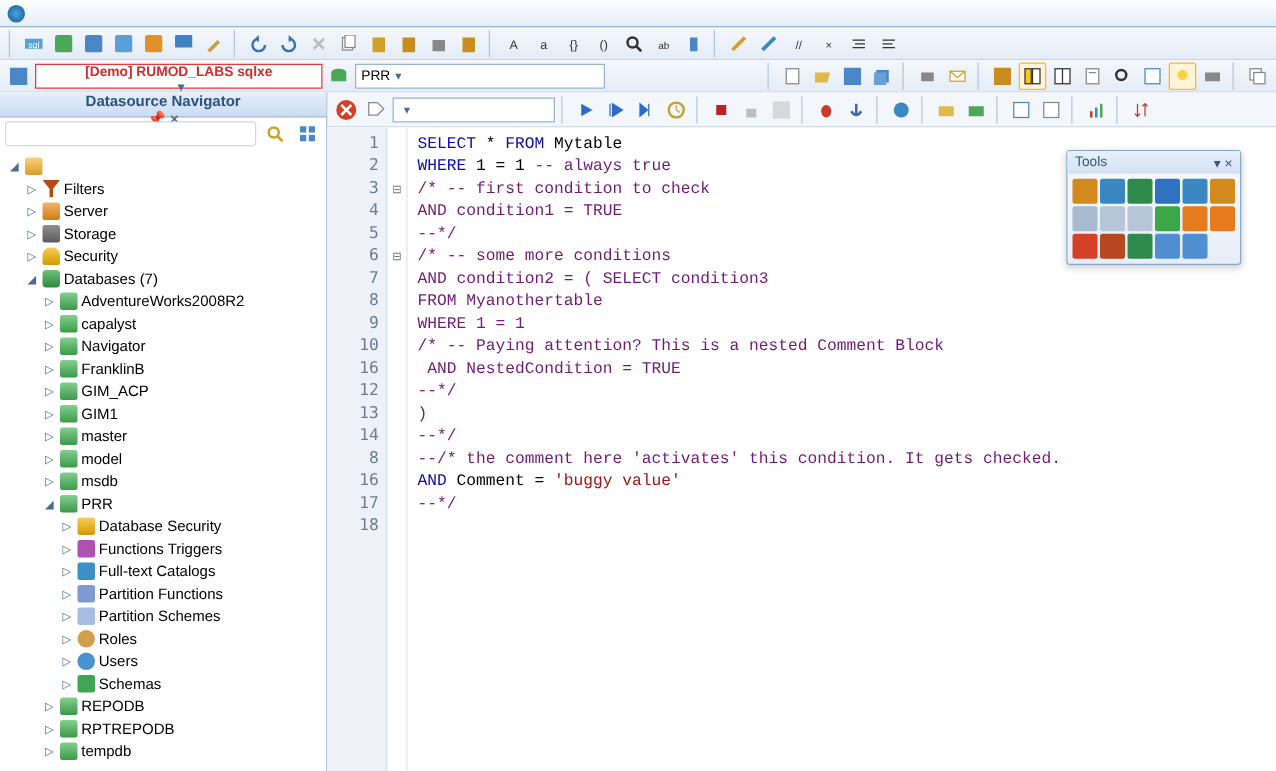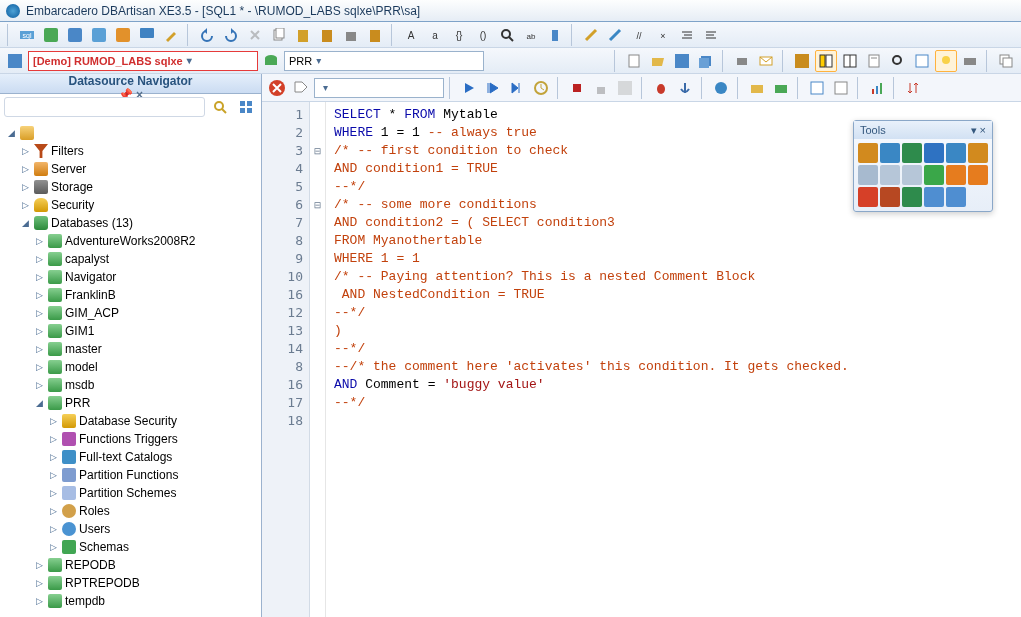--- a/index.html
+++ b/index.html
@@ -4,21 +4,21 @@
 <style>
 * { box-sizing: border-box; margin: 0; padding: 0; }
 body { font-family: "Segoe UI", Tahoma, Arial, sans-serif; font-size: 12px; background: #fff; width: 1021px; height: 617px; overflow: hidden; }
 .titlebar { height: 22px; background: linear-gradient(#fdfefe,#e6edf5); border-bottom: 1px solid #7ea2c8; display: flex; align-items: center; padding: 0 6px; gap: 6px; }
 .titlebar .app-icon { width: 14px; height: 14px; border-radius: 50%; background: radial-gradient(circle,#4da2d6,#0b5a9c); }
 .titlebar .title { color: #1b3a5c; }
 .toolbar-row { height: 26px; background: linear-gradient(#f5f8fc,#e4ecf6); border-bottom: 1px solid #c9d6e6; display: flex; align-items: center; padding: 0 4px; gap: 2px; }
 .tbtn { width: 22px; height: 22px; display: inline-flex; align-items: center; justify-content: center; border: 1px solid transparent; border-radius: 2px; cursor: pointer; }
 .tsep { width: 4px; height: 22px; border-left: 1px solid #b7c6da; margin: 0 3px; }
 .sel { border: 1px solid #9ab2cc; background: #fff; height: 20px; display: inline-flex; align-items: center; padding: 0 4px; font-size: 11px; }
-.sel.red { border-color: #e63a3a; color: #d02e2e; font-weight: bold; }
+.sel.red { border-color: #e63a3a; color: #d02e2e; font-weight: bold; flex-direction: column; }
 .sel .arrow { margin-left: 4px; color: #4b6c92; font-size: 10px; }
 .main { display: flex; height: calc(617px - 22px - 26px - 26px); }
 .sidebar { width: 262px; border-right: 1px solid #9bb2ce; background: #fff; display: flex; flex-direction: column; }
 .panel-hdr { height: 20px; background: linear-gradient(#e5effb,#cbdcf2); border-bottom: 1px solid #9bb2ce; display: flex; align-items: center; padding: 0 6px; color: #28537e; font-weight: 600; justify-content: space-between; flex-direction: column; }
 .panel-hdr .hdr-ctrls { display: flex; gap: 3px; color: #546e8b; }
 .searchbar { height: 26px; display: flex; align-items: center; padding: 2px 4px; gap: 4px; }
 .searchbar input { flex: 1; border: 1px solid #cfd8e5; border-radius: 3px; height: 20px; padding: 0 4px; }
 .tree { flex: 1; overflow: auto; padding: 4px 0; }
 .tree ul { list-style: none; padding-left: 14px; margin: 0; }
 .tree > ul { padding-left: 6px; }
@@ -42,35 +42,34 @@
 .ic-role{background:#d2a04a;border-radius:50%;}
 .ic-user{background:#4a93d2;border-radius:50%;}
 .ic-schema{background:#41a653;border-radius:2px;}
 .editor { flex: 1; display: flex; flex-direction: column; position: relative; }
 .editor-tbar { height: 28px; background: #f3f6fb; border-bottom: 1px solid #c9d6e6; display: flex; align-items: center; padding: 0 4px; gap: 2px; }
 .editor-body { flex: 1; display: flex; overflow: hidden; background: #fff; }
 .gutter { width: 48px; background: #eef2f8; border-right: 1px solid #d2dbe6; text-align: right; color: #6b7c91; padding: 4px 6px 0 0; font-family: Consolas, monospace; font-size: 13px; line-height: 18px; }
 .fold { width: 16px; background: #fff; border-right: 1px solid #e6e6e6; padding-top:4px; display:flex; flex-direction:column; align-items:center; font-size:9px; color:#6b7c91; line-height:18px; }
 .code { flex: 1; padding: 4px 8px; font-family: Consolas, "Courier New", monospace; font-size: 13px; line-height: 18px; white-space: pre; }
 .kw { color: #0a0aaa; }
-.cm { color: #c2410c; }
+.cm { color: #701a75; }
 .str{ color: #a31515; }
 .sym{ color:#000; }
 .tools-popup{ position:absolute; right:28px; top:46px; width:140px; background:linear-gradient(#f7fafe,#e7eef8); border:1px solid #8aa7c8; border-radius:3px; box-shadow:0 2px 6px rgba(0,0,0,.2);}
 .tools-popup .tp-hdr{height:18px;background:linear-gradient(#e9f1fb,#d2e1f3);display:flex;align-items:center;padding:0 6px;color:#35587e;font-size:11px;justify-content:space-between;}
 .tools-popup .tp-body{display:flex;flex-wrap:wrap;padding:4px;gap:2px;}
 .tools-popup .tp-btn{width:20px;height:20px;border-radius:2px;display:inline-block;}
 svg{display:block;}
 </style>
 </head>
 <body>
 
 <div class="titlebar">
   <span class="app-icon"></span>
-  <span class="title">Embarcadero DBArtisan XE3.5 - [SQL1 * - \RUMOD_LABS sqlxe\PRR\sa]</span>
 </div>
 
 <div class="toolbar-row">
   <span class="tsep"></span>
   <span class="tbtn">
       <svg width="16" height="16">
         <rect x="1" y="4" width="14" height="8" fill="#5aa0d6"></rect>
         <text x="8" y="11" text-anchor="middle" font-size="7" fill="#fff">sql</text>
       </svg>
     </span>
@@ -386,21 +385,21 @@
                 <div class="node">
                   <span class="tw">▷</span>
                   <span class="ic ic-security"></span>
                   <span class="lbl">Security</span>
                 </div>
               </li>
             <li>
                 <div class="node">
                   <span class="tw">◢</span>
                   <span class="ic ic-dbs"></span>
-                  <span class="lbl">Databases (13)</span>
+                  <span class="lbl">Databases (7)</span>
                 </div>
               <ul id="db-list">
                   <li>
                     <div class="node">
                       <span class="tw">▷</span>
                       <span class="ic ic-db"></span>
                       <span class="lbl">AdventureWorks2008R2</span>
                     </div>
                   </li>
                   <li>

